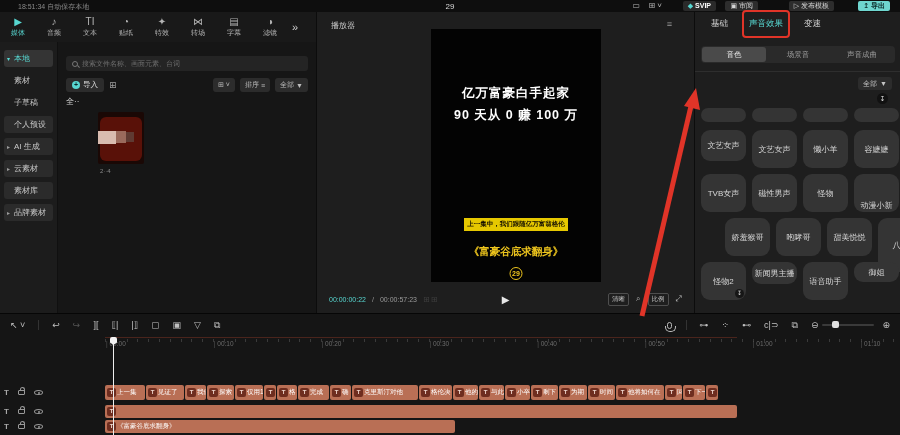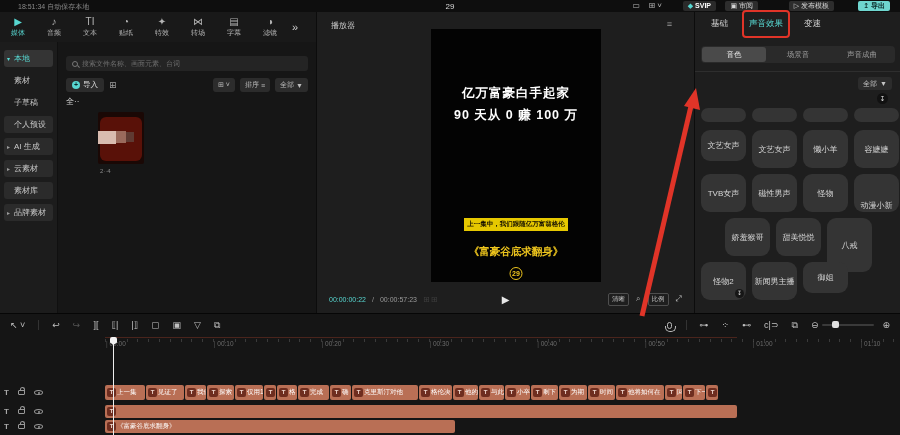--- a/index.html
+++ b/index.html
@@ -341,35 +341,41 @@
           </div>
           <div class="vbtn" style="height: 38px; align-items: flex-end;">
             <span>动漫小新</span>
           </div>
         </div>
         <div class="vrow" style="top: 110px;">
           <div class="vbtn" style="height: 38px; margin-left: 24px;">
             <span>娇羞猴哥</span>
           </div>
           <div class="vbtn" style="height: 38px;">
+            <span>咆哮哥</span>
+          </div>
+          <div class="vbtn" style="height: 38px;">
             <span>甜美悦悦</span>
           </div>
           <div class="vbtn" style="height: 54px;">
             <span>八戒</span>
           </div>
         </div>
         <div class="vrow" style="top: 154px;">
           <div class="vbtn" style="height: 38px;">
             <span>怪物2</span>
             <span class="dl">↧</span>
           </div>
-          <div class="vbtn" style="height: 38px;">
+          <div class="vbtn" style="height: 22px;">
             <span>新闻男主播</span>
           </div>
-          <div class="vbtn" style="height: 31px;">
+          <div class="vbtn" style="height: 38px;">
+            <span>语音助手</span>
+          </div>
+          <div class="vbtn" style="height: 20px;">
             <span>御姐</span>
           </div>
         </div>
       </div>
   </div>
 
   <div id="timeline">
     <div id="tl-toolbar">
       <span class="tl-ic">↖ ˅</span>
       <span class="tl-div"></span>

